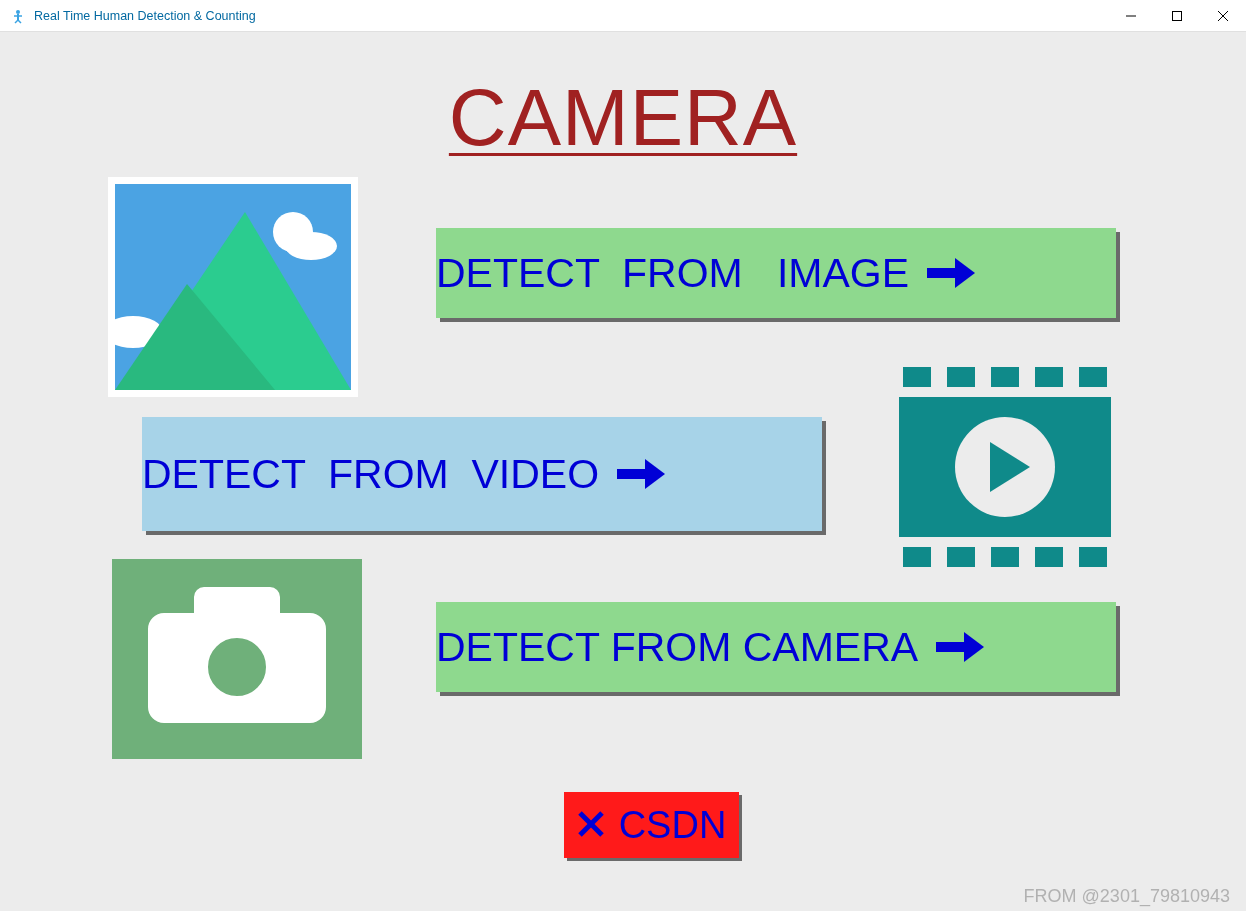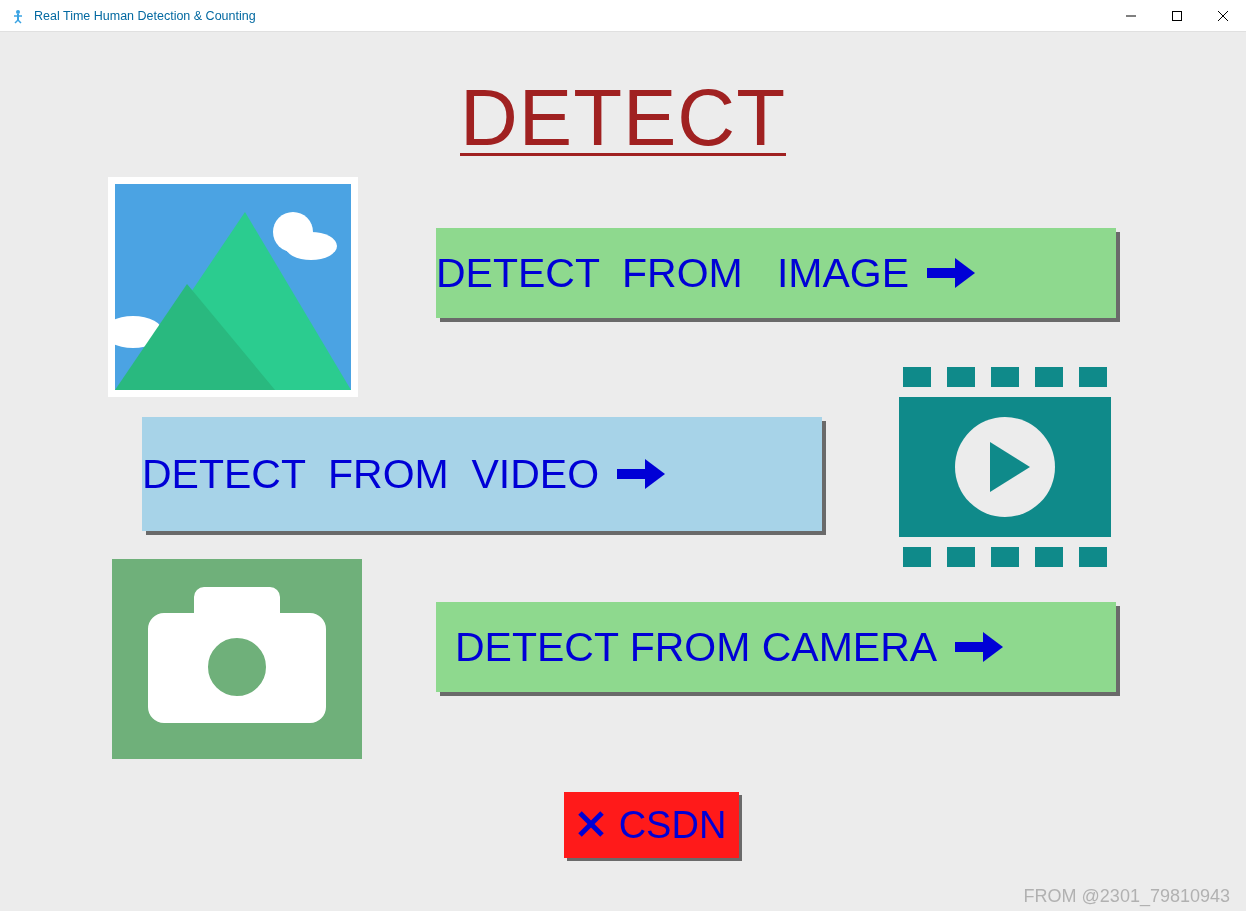--- a/index.html
+++ b/index.html
@@ -91,21 +91,21 @@
     .btn-image {
       top: 196px; left: 436px;
       width: 680px; height: 90px;
     }
     .btn-video {
       top: 385px; left: 142px;
       width: 680px; height: 114px;
     }
     .btn-camera {
       top: 570px; left: 436px;
-      width: 680px; height: 90px; padding-left: 19px;
+      width: 680px; height: 90px;
     }
     .arrow-icon { display: inline-flex; }
     .video-icon-wrap {
       position: absolute;
       top: 335px;
       left: 895px;
       width: 220px;
       height: 200px;
     }
     .camera-icon-wrap {
@@ -171,21 +171,21 @@
       <div class="win-btn">
         <svg width="10" height="10">
             <line x1="0" y1="0" x2="10" y2="10" stroke="#000" stroke-width="1"></line>
             <line x1="10" y1="0" x2="0" y2="10" stroke="#000" stroke-width="1"></line>
           </svg>
       </div>
     </div>
   </div>
 
   <div class="content">
-    <div class="heading">DETECT</div>
+    <div class="heading">CAMERA</div>
 
     <div class="img-icon-wrap">
       <svg viewBox="0 0 236 206" width="236" height="206">
         <rect x="0" y="0" width="236" height="206" fill="#4ba3e3"></rect>
         <circle cx="178" cy="48" r="20" fill="#ffffff"></circle>
         <ellipse cx="196" cy="62" rx="26" ry="14" fill="#ffffff"></ellipse>
         <polygon points="10,206 130,28 236,206" fill="#2bcc8f"></polygon>
         <ellipse cx="18" cy="148" rx="30" ry="16" fill="#ffffff"></ellipse>
         <polygon points="0,206 72,100 160,206" fill="#29b97f"></polygon>
       </svg>

